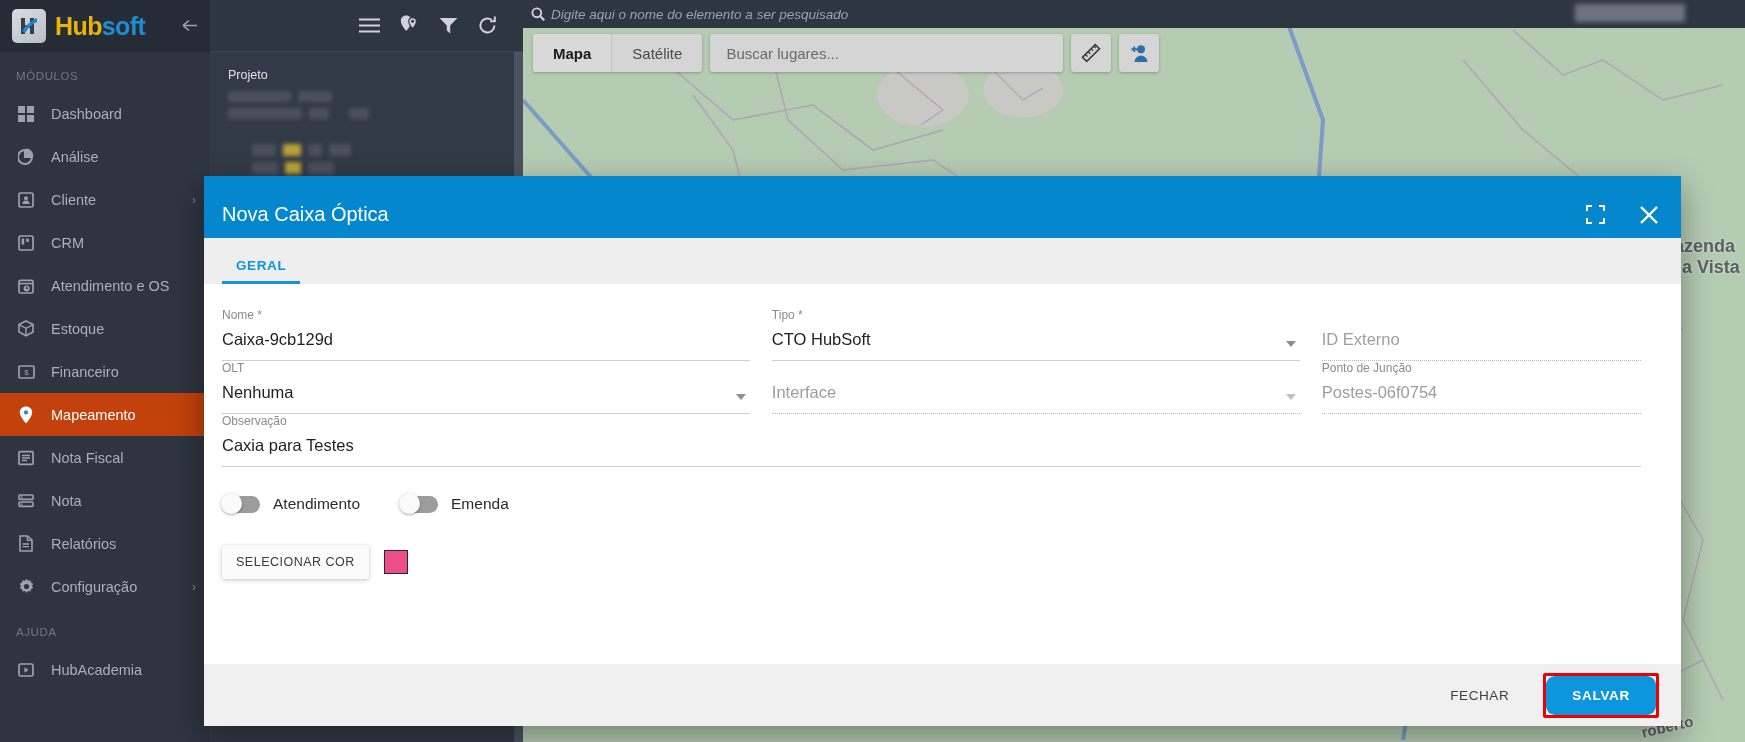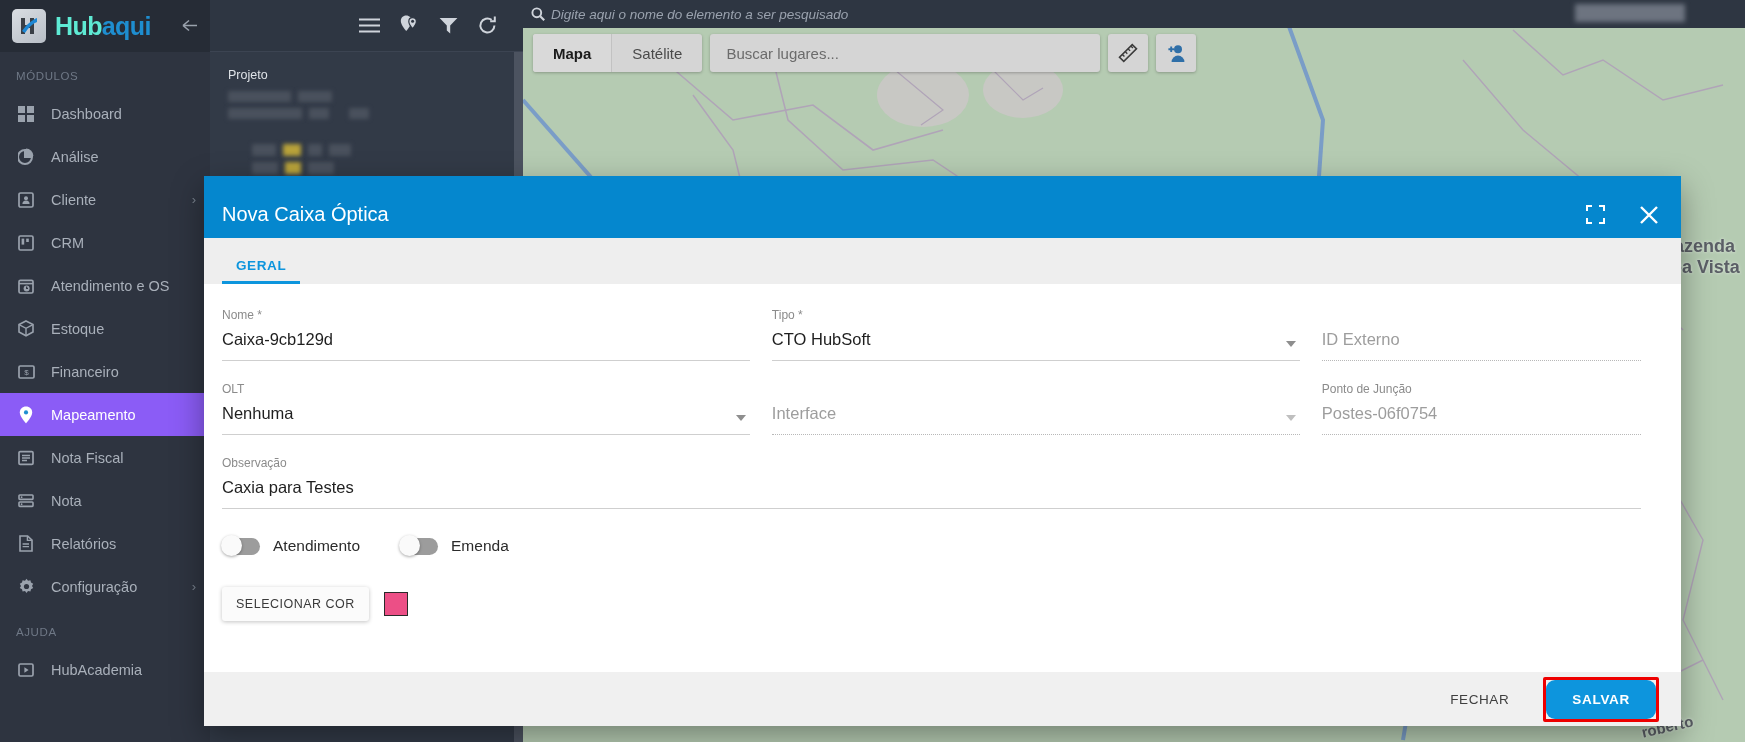--- a/index.html
+++ b/index.html
@@ -21,35 +21,35 @@
     padding: 0 10px 0 12px; position: relative;
   }
   .brand-logo {
     width: 34px; height: 34px; border-radius: 5px;
     background: linear-gradient(145deg,#d9dde2,#b8bec6);
     display: flex; align-items: center; justify-content: center;
     flex: 0 0 auto;
   }
   .brand-logo svg { display:block; }
   .brand-text { margin-left: 9px; font-size: 25px; font-weight: bold; letter-spacing:-0.6px; }
-  .brand-text .b1 { color: #5eead4; }
+  .brand-text .b1 { color: #eab308; }
   .brand-text .b2 { color: #1e8ed0; }
   .collapse-ico {
     margin-left: auto; color: #9aa2ad; font-size: 17px; line-height: 1;
     padding: 4px 2px; cursor: pointer;
   }
   .sec-label {
     font-size: 11.5px; letter-spacing: 0.6px; color: #6f7886;
     padding: 18px 0 10px 16px; text-transform: uppercase;
   }
   .nav-item {
     display: flex; align-items: center; height: 43px; padding: 0 14px 0 16px;
     font-size: 14.5px; color: #a9b0ba; cursor: pointer; position: relative;
   }
-  .nav-item.active { background: #8b5cf6; color: #ffffff; }
+  .nav-item.active { background: #c2410c; color: #ffffff; }
   .nav-item .ico {
     width: 20px; height: 20px; margin-right: 15px; flex: 0 0 auto;
     display: flex; align-items: center; justify-content: center;
   }
   .nav-item .ico svg { display:block; }
   .nav-item .chev {
     margin-left: auto; font-size: 13px; color: #78808c; line-height:1;
   }
 
   
@@ -91,21 +91,21 @@
     display:flex; background:#d5d5d5; border-radius:3px; overflow:hidden;
     box-shadow:0 1px 3px rgba(0,0,0,.25);
   }
   .seg div {
     padding:0 20px; height:38px; display:flex; align-items:center;
     font-size:15px; color:#4a4a4a; cursor:pointer; border-right:1px solid #c2c2c2;
   }
   .seg div:last-child { border-right:none; }
   .seg div.on { color:#1b1b1b; font-weight:bold; background:#d9d9d9; }
   .placesearch {
-    width:390px; height:38px; background:#d5d5d5; border-radius:3px;
+    width:353px; height:38px; background:#d5d5d5; border-radius:3px;
     display:flex; align-items:center; padding:0 16px; font-size:15px;
     color:#6b6b6b; box-shadow:0 1px 3px rgba(0,0,0,.25); cursor:text;
   }
   .sqbtn {
     width:40px; height:38px; background:#d5d5d5; border-radius:3px;
     display:flex;align-items:center;justify-content:center;
     box-shadow:0 1px 3px rgba(0,0,0,.25); cursor:pointer;
   }
   .maplabel {
     position:absolute; color:#5b5f66; font-size:18px; font-weight:bold;
@@ -132,21 +132,21 @@
   }
   .tab {
     font-size:13.5px; color:#0d95dd; letter-spacing:.6px; font-weight:bold;
     padding:0 14px 11px 14px; cursor:pointer; position:relative;
   }
   .tab.active::after{
     content:""; position:absolute; left:0; right:0; bottom:0; height:3px;
     background:#0d95dd;
   }
   #dlgbody { flex:1 1 auto; padding:24px 18px 0 18px; overflow:hidden; }
-  .frow { display:flex; gap:0; margin-bottom:21px; }
+  .frow { display:flex; gap:0; }
   .fld { position:relative; padding-right:22px; }
   .fld .lb {
     font-size:12px; color:#8b8b8b; margin-bottom:7px; display:block;
     height:15px;
   }
   .fld .val {
     font-size:16.5px; color:#1f1f1f; padding-bottom:8px;
     border-bottom:1px solid #cfcfcf; min-height:31px; cursor:text;
   }
   .fld.sel .val { cursor:pointer; padding-right:22px; }
@@ -177,21 +177,21 @@
   .colorrow { display:flex; align-items:center; gap:15px; margin-top:32px; }
   .colorbtn {
     background:#fbfbfb; border:none; border-radius:3px;
     box-shadow:0 1px 4px rgba(0,0,0,.24);
     padding:10px 14px; font-size:12.5px; letter-spacing:.5px;
     color:#3a3a3a; cursor:pointer; font-family:inherit;
   }
   .swatch { width:24px; height:24px; border:1px solid #2a2a2a; }
 
   #dlgfoot {
-    height:54px; background:#f0f0f0; display:flex; align-items:center;
+    height:62px; background:#f0f0f0; display:flex; align-items:center;
     justify-content:flex-end; gap:18px; padding:0 22px; flex:0 0 auto;
   }
   .btn-flat {
     background:none; border:none; font-family:inherit; font-size:13.5px;
     letter-spacing:.6px; color:#3f3f3f; padding:11px 16px; cursor:pointer;
   }
   .btn-primary-wrap { border:3px solid #ee0000; border-radius:2px; }
   .btn-primary {
     background:#0d95dd; border:none; font-family:inherit; color:#fff;
     font-size:13.5px; font-weight:bold; letter-spacing:.7px;
@@ -207,21 +207,21 @@
 
   <aside id="sidebar">
     <div id="brandbar">
       <div class="brand-logo">
         <svg width="22" height="22" viewBox="0 0 22 22">
           <path d="M3 3 H7 V10 H12 V3 H16 V19 H12 V13 H7 V19 H3 Z" fill="#3a3f46"></path>
           <path d="M4 16 C9 9 14 5 19 3 L19 7 C14 9 10 13 7 18 Z" fill="#1d87d4"></path>
         </svg>
       </div>
       <div class="brand-text">
-        <span class="b1">Hub</span><span class="b2">aqui</span>
+        <span class="b1">Hub</span><span class="b2">soft</span>
       </div>
       <span class="collapse-ico">
         <svg width="17" height="13" viewBox="0 0 17 13">
             <path d="M2 6.5 L8 1.5 M2 6.5 L8 11.5 M2 6.5 H16" stroke="#9aa2ad" stroke-width="1.6" fill="none"></path>
           </svg>
       </span>
     </div>
 
     <div class="sec-label">MÓDULOS</div>
 

